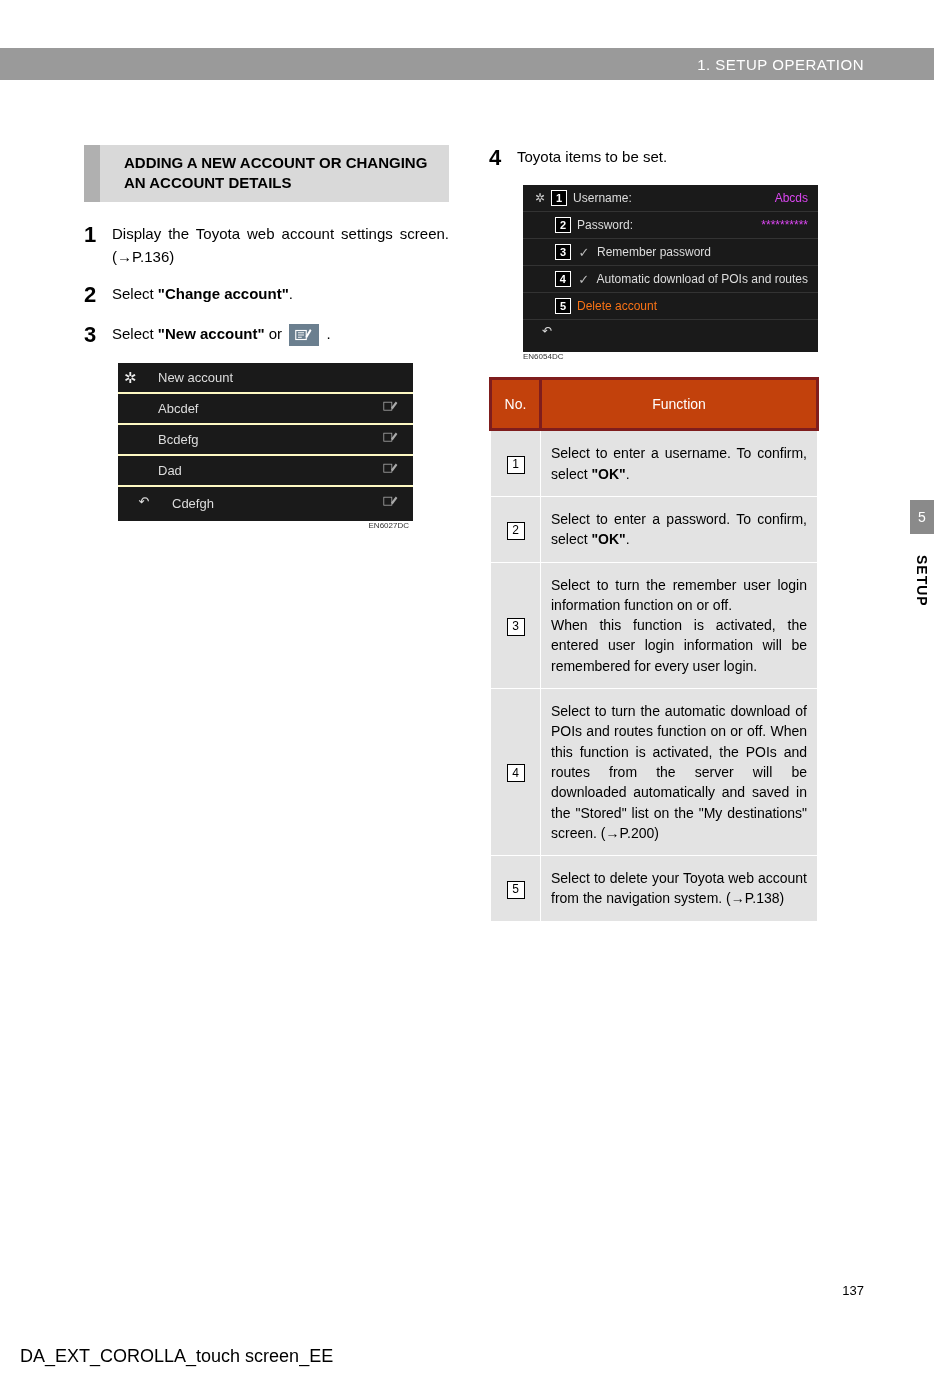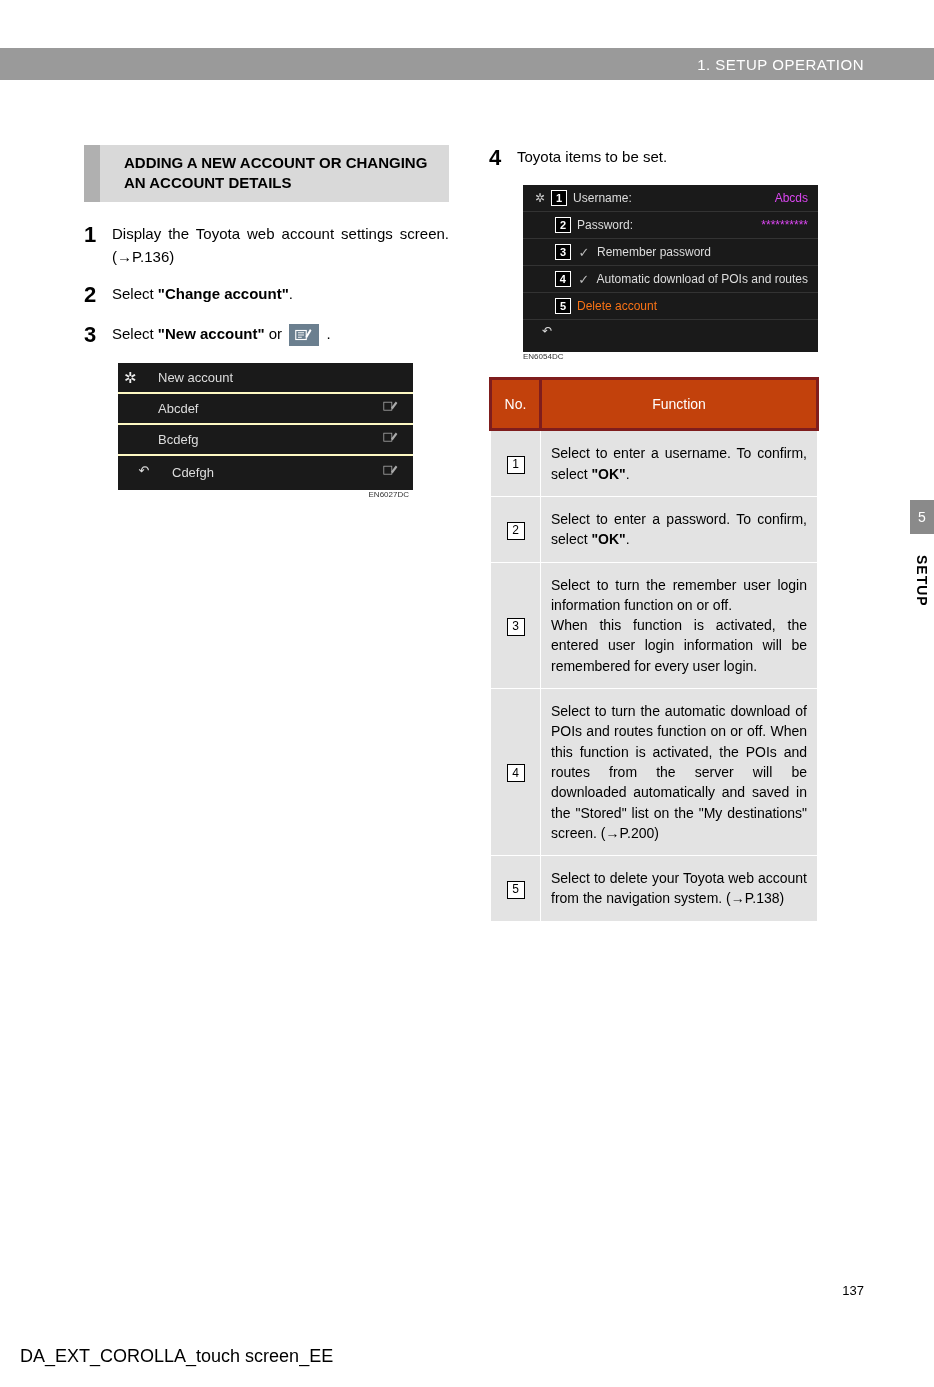--- a/index.html
+++ b/index.html
@@ -307,20 +307,27 @@
               <path d="M12 10 L18 2 L16 0 L10 8 Z" fill="#aaa"></path>
             </svg></span>
         </div>
       <div class="ss-row">
           <span>Bcdefg</span>
           <span class="edit-ic"><svg viewBox="0 0 20 14">
               <rect x="1" y="1" width="10" height="10" fill="none" stroke="#aaa"></rect>
               <path d="M12 10 L18 2 L16 0 L10 8 Z" fill="#aaa"></path>
             </svg></span>
         </div>
+      <div class="ss-row">
+          <span>Dad</span>
+          <span class="edit-ic"><svg viewBox="0 0 20 14">
+              <rect x="1" y="1" width="10" height="10" fill="none" stroke="#aaa"></rect>
+              <path d="M12 10 L18 2 L16 0 L10 8 Z" fill="#aaa"></path>
+            </svg></span>
+        </div>
       <div class="ss-row" style="padding-left:12px;">
         <span style="display:flex;align-items:center;gap:14px;">
           <span class="back-ic">↶</span>
           <span>Cdefgh</span>
         </span>
         <span class="edit-ic"><svg viewBox="0 0 20 14">
               <rect x="1" y="1" width="10" height="10" fill="none" stroke="#aaa"></rect>
               <path d="M12 10 L18 2 L16 0 L10 8 Z" fill="#aaa"></path>
             </svg></span>
       </div>

